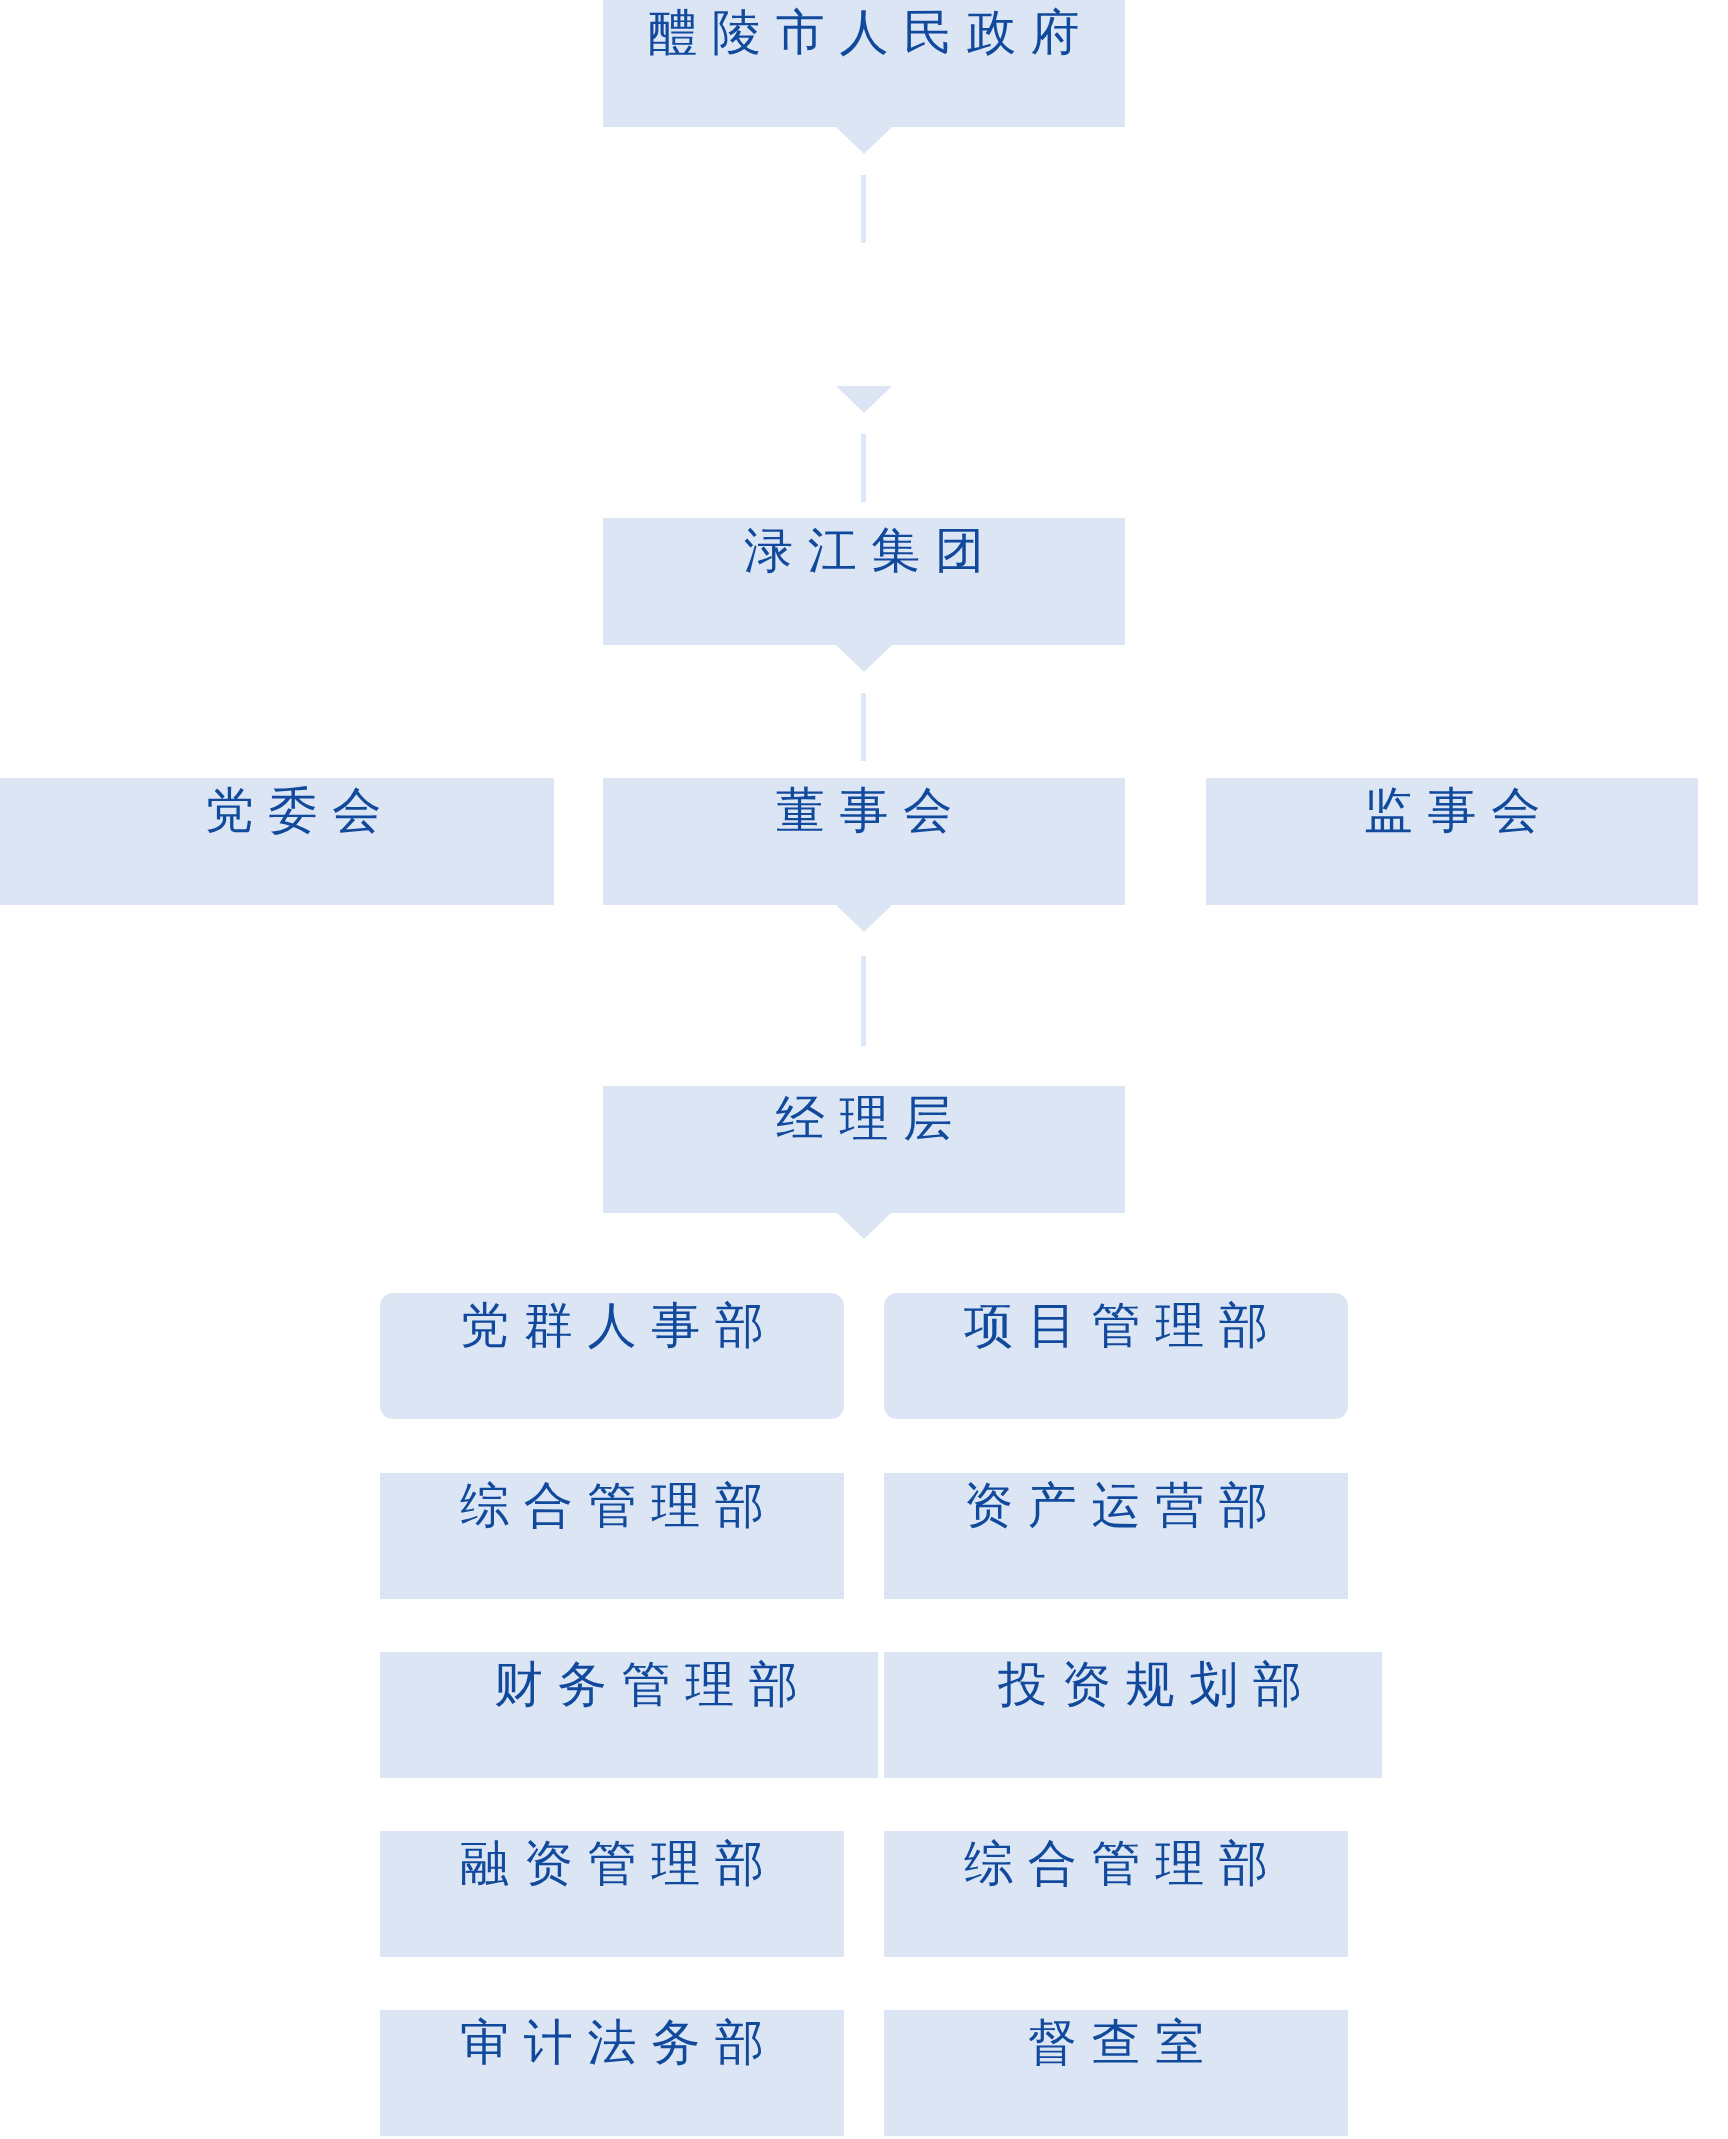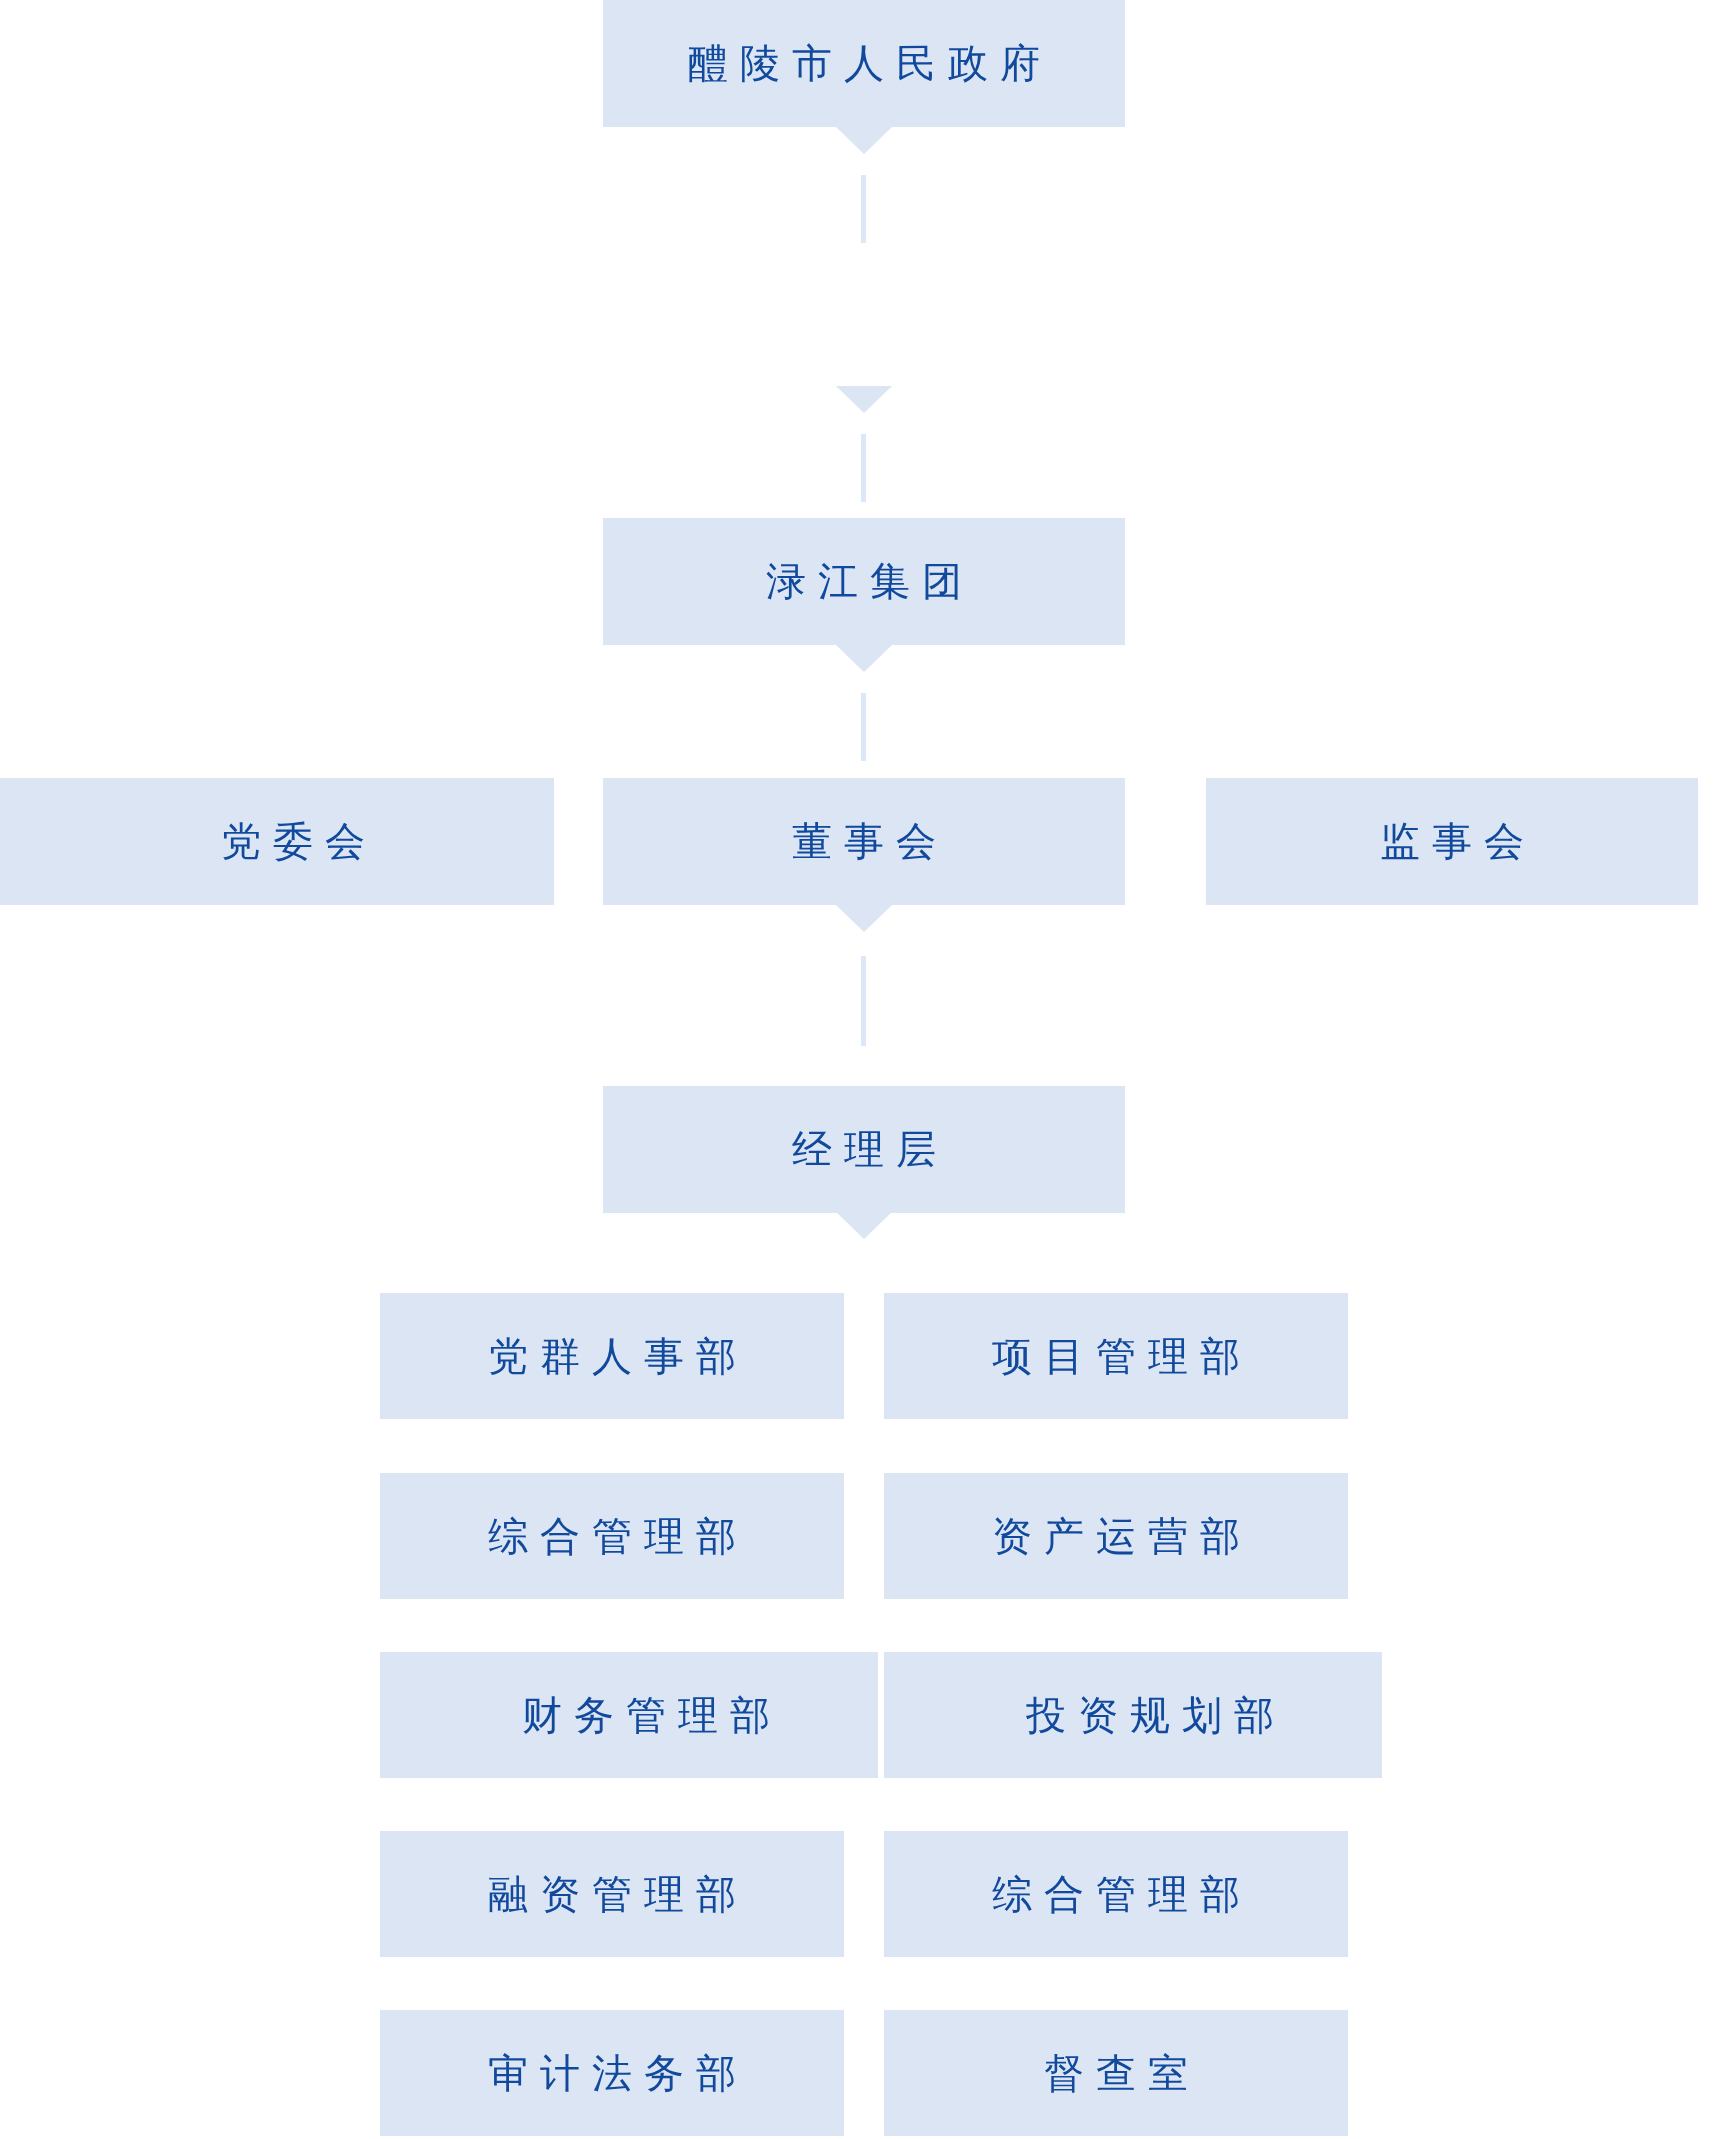--- a/index.html
+++ b/index.html
@@ -15,23 +15,22 @@
     position: relative;
     width: 1728px;
     height: 2140px;
     background: #ffffff;
   }
   .node {
     position: absolute;
     background: #dbe5f4;
     color: #11499c;
     display: flex;
-    align-items: center;
     justify-content: center;
-    font-size: 40px;
+    font-size: 49px;
     letter-spacing: 0.3em;
     font-weight: 400;
     white-space: nowrap;
   }
   .node .label {
     margin-right: -0.3em; 
   }
   
   .chev {
     position: absolute;
@@ -67,21 +66,21 @@
   .chev-5 { top: 1212px; }
   
   .vline-1 { top: 175px;  height: 68px; }
   .vline-2 { top: 434px;  height: 68px; }
   .vline-3 { top: 693px;  height: 68px; }
   .vline-4 { top: 956px; height: 90px; }
   
   .dept { width: 464px; height: 126px; }
   .dept-left  { left: 380px; }
   .dept-right { left: 884px; }
-  .row-1 { top: 1293px; }
+  .row-1 { top: 1293px; border-radius: 13px; }
   .row-2 { top: 1473px; }
   .row-3 { top: 1652px; padding-left: 34px; }
   .row-4 { top: 1831px; }
   .row-5 { top: 2010px; }
 </style>
 </head>
 <body>
 
 <div class="stage">
 

